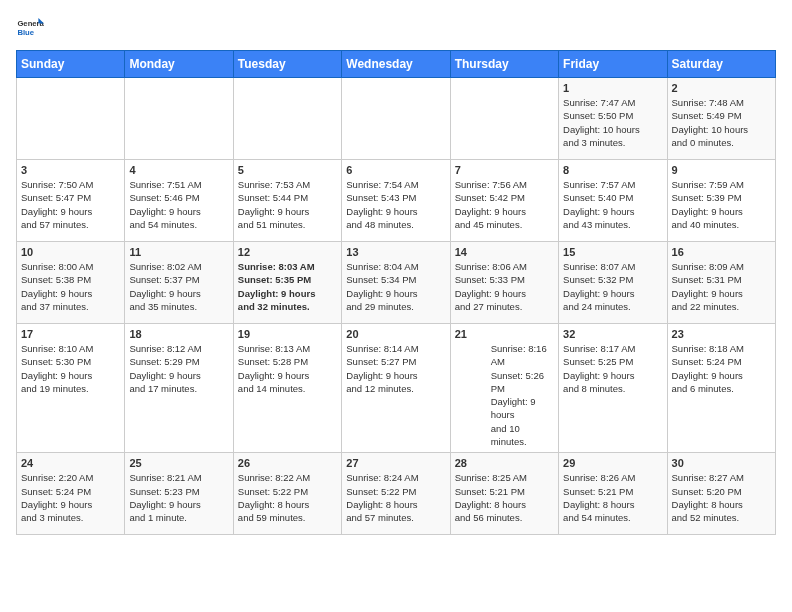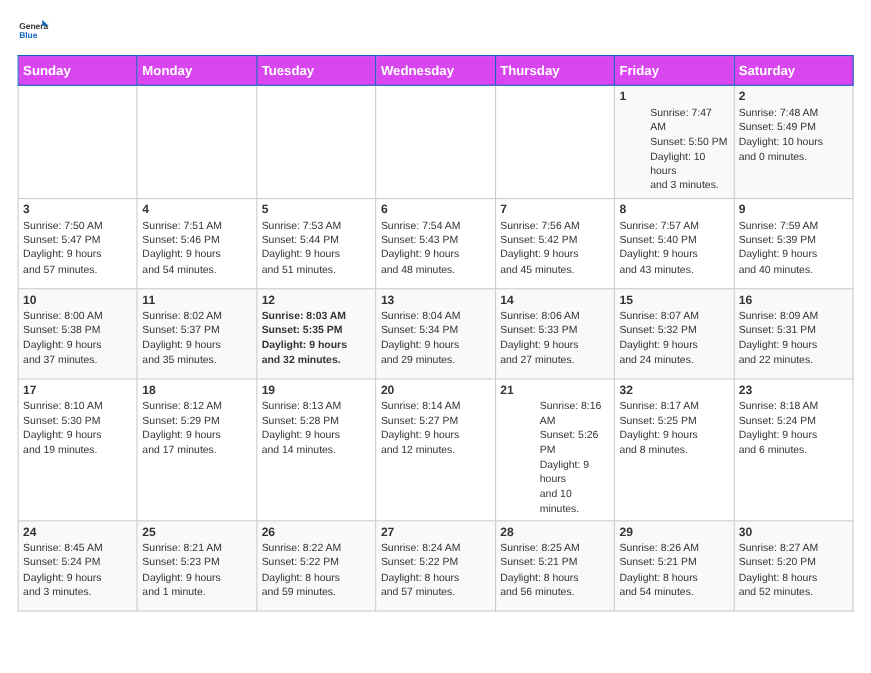--- a/index.html
+++ b/index.html
@@ -28,21 +28,21 @@
     .title-block { text-align: right; }
     .month-title { font-size: 32px; color: #333; font-weight: normal; }
     .location { font-size: 14px; color: #666; }
 
     table {
       width: 100%;
       border-collapse: collapse;
       table-layout: fixed;
     }
     thead tr th {
-      background: #d946ef;
+      background: #3b82f6;
       color: #fff;
       font-size: 12px;
       font-weight: bold;
       padding: 6px 4px;
       text-align: left;
       border: 1px solid #1565c0;
     }
     tbody tr td {
       border: 1px solid #ccc;
       vertical-align: top;
@@ -97,21 +97,21 @@
   </thead>
   <tbody id="calendar-body">
   <tr>
         <td class="empty-cell"></td>
         <td class="empty-cell"></td>
         <td class="empty-cell"></td>
         <td class="empty-cell"></td>
         <td class="empty-cell"></td>
         <td>
           <span class="day-num">1</span>
-          <div class="day-info" style="white-space: pre-line; margin-left: 28px;">Sunrise: 7:47 AM
+          <div class="day-info" style="white-space: pre-line;">Sunrise: 7:47 AM
 Sunset: 5:50 PM
 Daylight: 10 hours
 and 3 minutes.</div>
         </td>
         <td>
           <span class="day-num">2</span>
           <div class="day-info" style="white-space: pre-line;">Sunrise: 7:48 AM
 Sunset: 5:49 PM
 Daylight: 10 hours
 and 0 minutes.</div>
@@ -266,21 +266,21 @@
           <span class="day-num">23</span>
           <div class="day-info" style="white-space: pre-line;">Sunrise: 8:18 AM
 Sunset: 5:24 PM
 Daylight: 9 hours
 and 6 minutes.</div>
         </td>
       </tr>
       <tr>
         <td>
           <span class="day-num">24</span>
-          <div class="day-info" style="white-space: pre-line;">Sunrise: 8:45 AM
+          <div class="day-info" style="white-space: pre-line;">Sunrise: 2:20 AM
 Sunset: 5:24 PM
 Daylight: 9 hours
 and 3 minutes.</div>
         </td>
         <td>
           <span class="day-num">25</span>
           <div class="day-info" style="white-space: pre-line;">Sunrise: 8:21 AM
 Sunset: 5:23 PM
 Daylight: 9 hours
 and 1 minute.</div>

